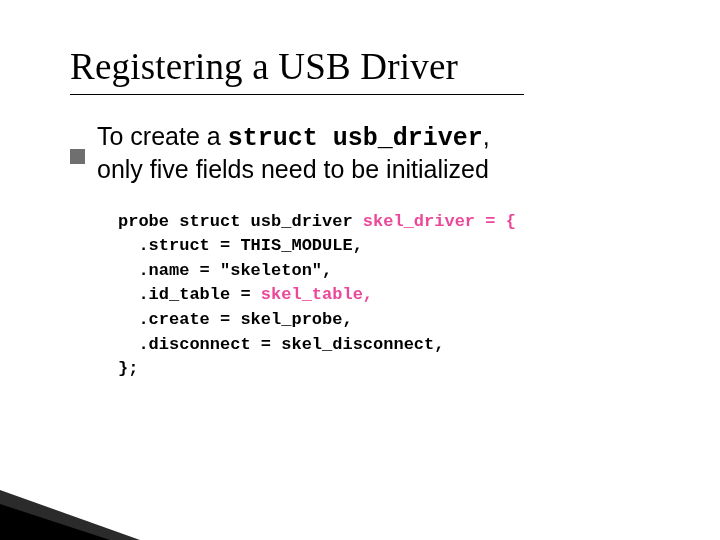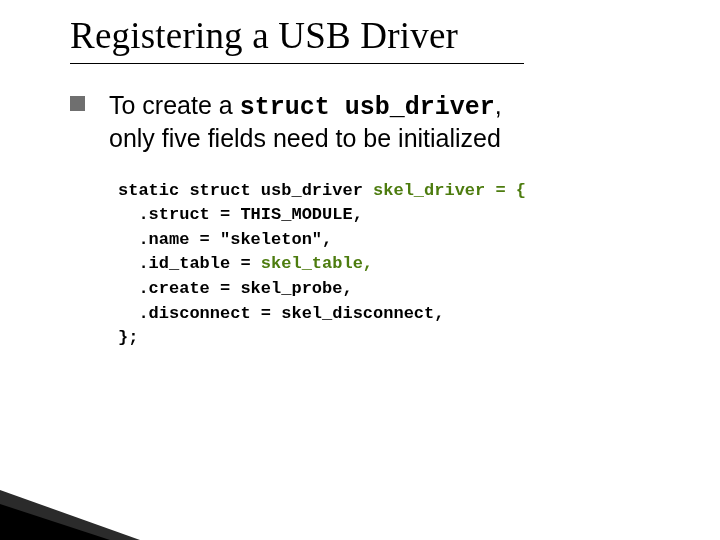--- a/index.html
+++ b/index.html
@@ -10,40 +10,40 @@
     background: #ffffff;
     font-family: Arial, Helvetica, sans-serif;
     overflow: hidden;
     position: relative;
   }
   .slide {
     width: 584px;
     height: 540px;
     position: relative;
     box-sizing: border-box;
-    padding: 14px 60px 0 70px;
+    padding: 45px 60px 0 70px;
   }
   .title {
     font-family: "Times New Roman", Times, serif;
     font-size: 37px;
     font-weight: 400;
     color: #000;
     margin: 0 0 6px 0;
     letter-spacing: 0.2px;
   }
   .title-rule {
     border: none;
     border-top: 1.5px solid #000;
     margin: 0 0 26px 0;
     width: 100%;
   }
   .body-row {
     display: flex;
-    align-items: flex-start;
-    gap: 24px;
+    align-items: center;
+    gap: 12px;
   }
   .bullet {
     width: 15px;
     height: 15px;
     background: #6f6f6f;
     flex: 0 0 auto;
     margin-top: 6px;
   }
   .body-text {
     font-size: 25px;
@@ -57,21 +57,21 @@
   .code-block {
     margin: 24px 0 0 48px;
     font-family: "Courier New", Courier, monospace;
     font-size: 17px;
     line-height: 1.45;
     color: #000;
     font-weight: 700;
     white-space: pre;
   }
   .code-block .var {
-    color: #4d7c0f;
+    color: #ec4899;
     text-align: right;
   }
   
   .wedge {
     position: absolute;
     left: 0;
     bottom: 0;
     width: 140px;
     height: 50px;
     pointer-events: none;
@@ -85,21 +85,21 @@
   <h1 class="title">Registering a USB Driver</h1>
   <hr class="title-rule">
 
   <div class="body-row">
     <div class="bullet"></div>
     <div class="body-text">
       <span>To create a </span><span class="code">struct usb_driver</span><span>, only five fields need to be initialized</span>
     </div>
   </div>
 
-  <div class="code-block"><span>static struct usb_driver </span><span class="var">skel_driver = {</span>
+  <div class="code-block"><span>probe struct usb_driver </span><span class="var">skel_driver = {</span>
 <span>  .struct = THIS_MODULE,</span>
 <span>  .name = "skeleton",</span>
 <span>  .id_table = </span><span class="var">skel_table,</span>
 <span>  .create = skel_probe,</span>
 <span>  .disconnect = skel_disconnect,</span>
 <span>};</span></div>
 
   <svg class="wedge" viewBox="0 0 140 50">
     <polygon points="0,0 0,50 140,50" fill="#2b2b2b"></polygon>
     <polygon points="0,14 0,50 110,50" fill="#000000"></polygon>

